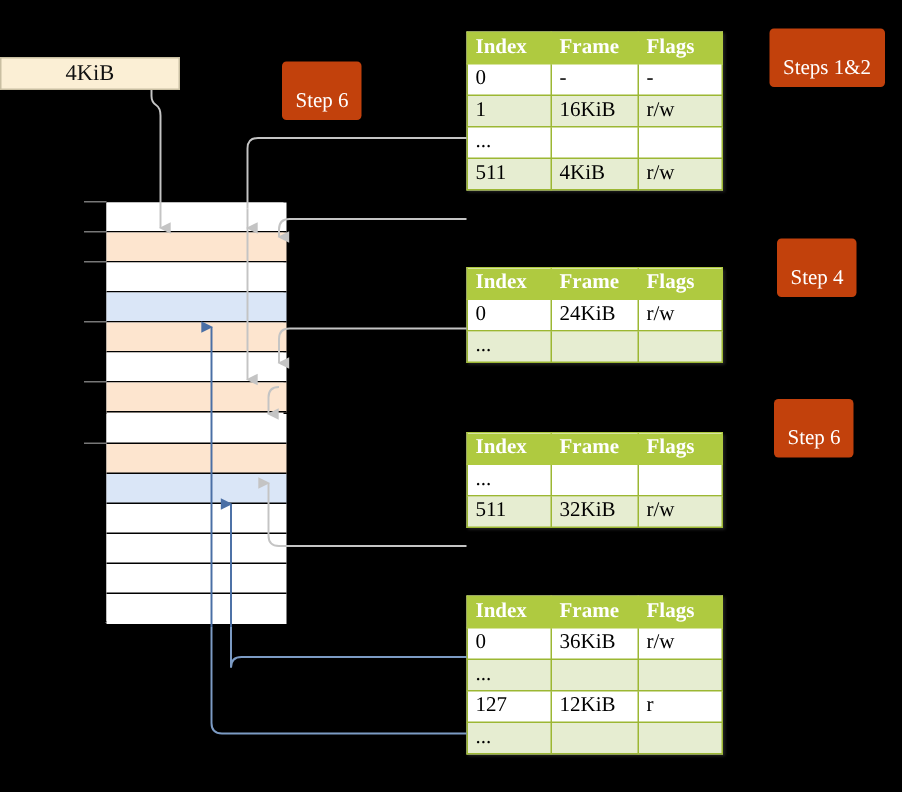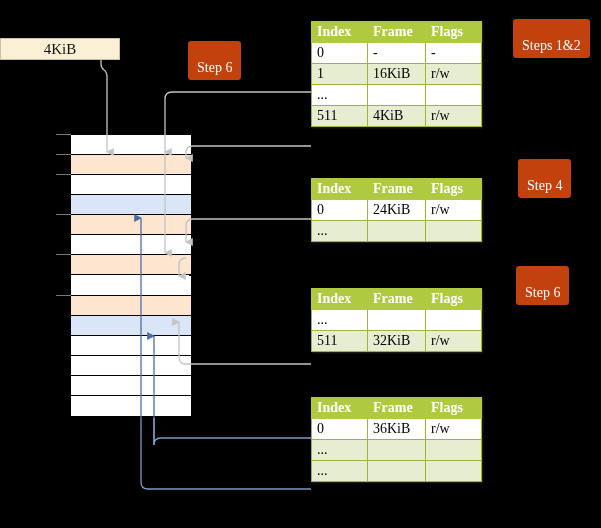--- a/index.html
+++ b/index.html
@@ -267,20 +267,25 @@
         <tr>
           <td>0</td>
           <td>36KiB</td>
           <td>r/w</td>
         </tr>
         <tr class="tint">
           <td>...</td>
           <td></td>
           <td></td>
         </tr>
+        <tr>
+          <td>127</td>
+          <td>12KiB</td>
+          <td>r</td>
+        </tr>
         <tr class="tint">
           <td>...</td>
           <td></td>
           <td></td>
         </tr>
       </tbody>
     </table>
   </div>
 
 <svg id="connectors" viewBox="0 0 601 528" xmlns="http://www.w3.org/2000/svg">

